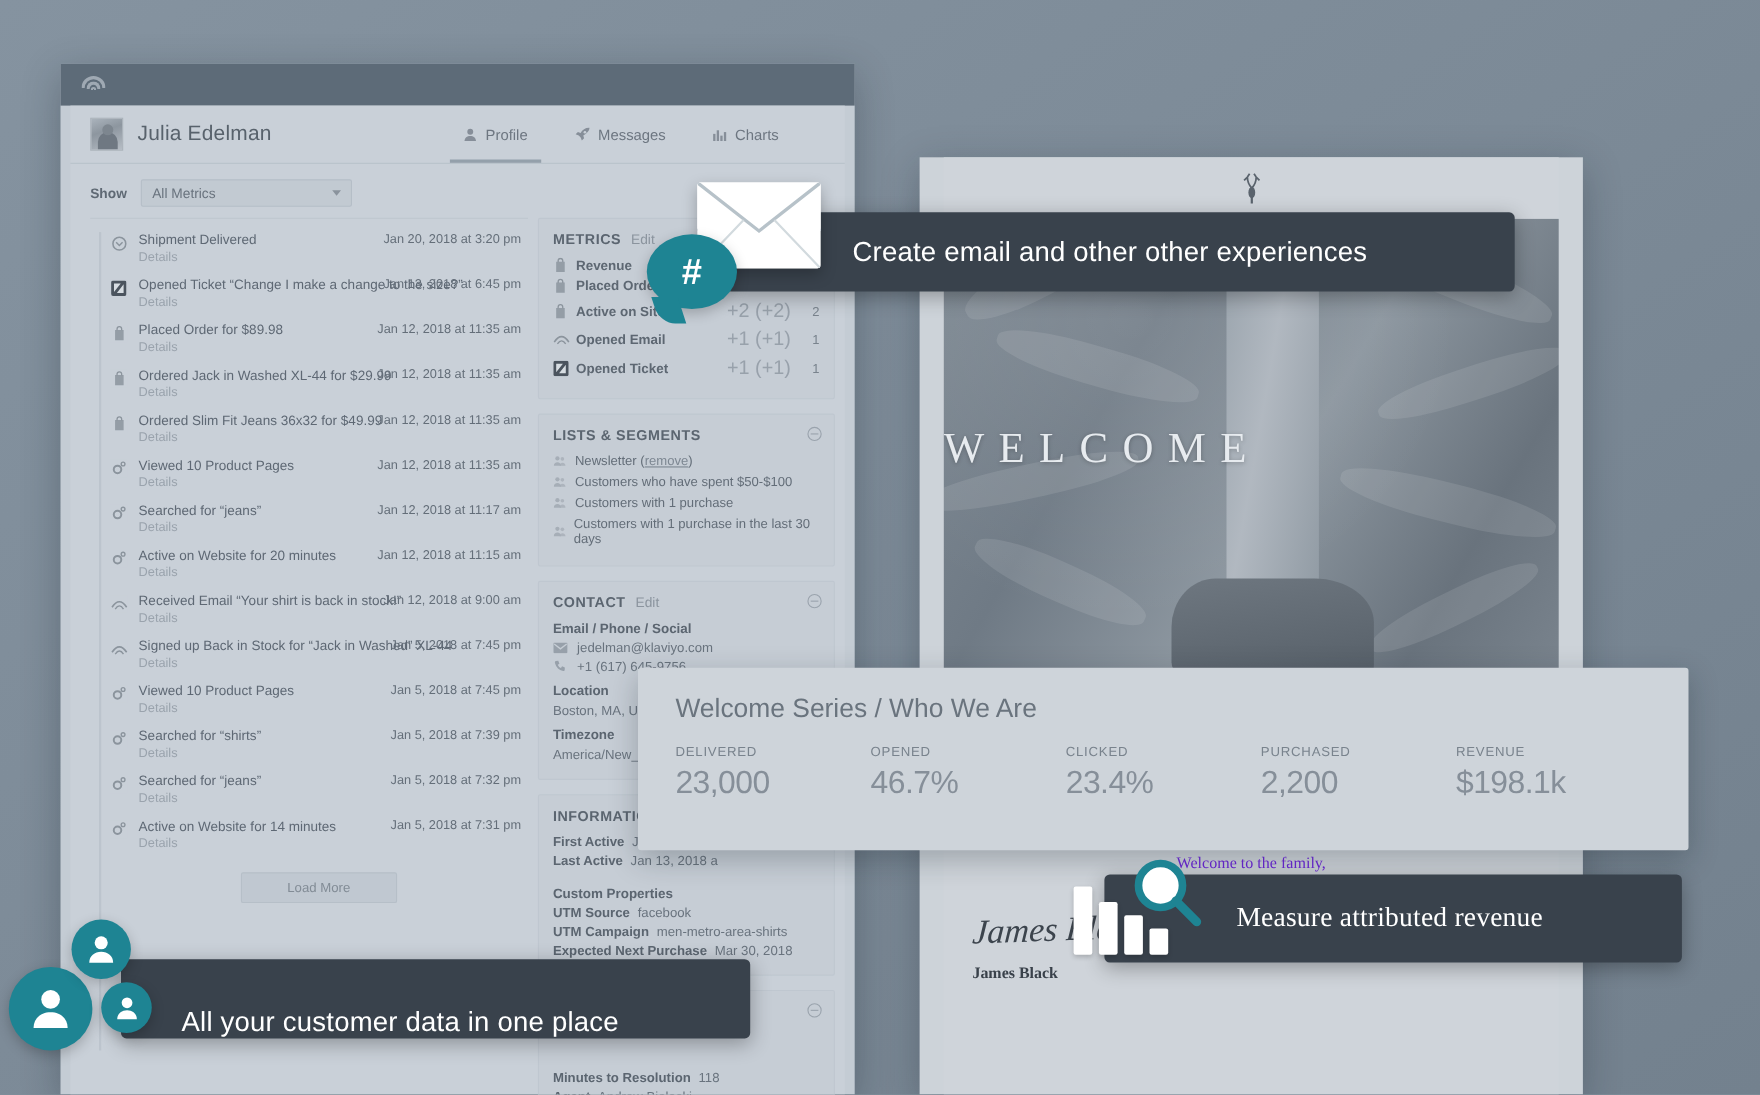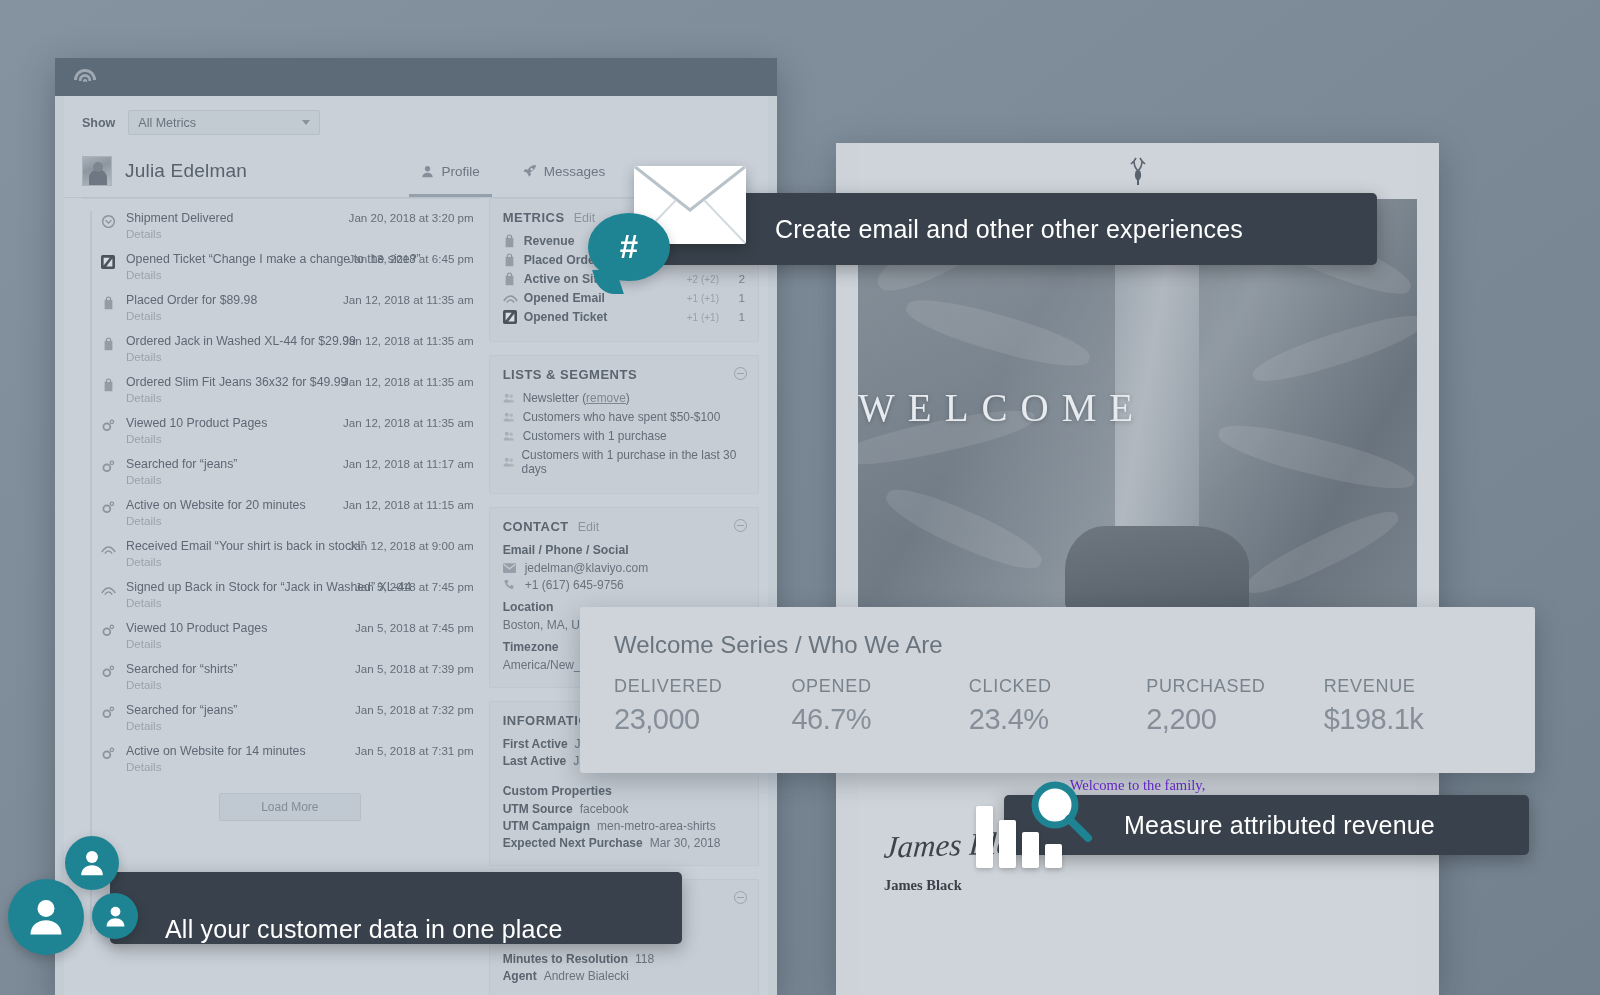--- a/index.html
+++ b/index.html
@@ -114,21 +114,21 @@
   .card-title{ font-size:13px; font-weight:bold; color:#5b6570; letter-spacing:.5px;text-align:right; }
   .card-edit { font-size:12.5px; color:#8b949e; }
   .collapse {
     position:absolute; right:11px; top:11px; width:13px;height:13px;
     border:1px solid #9aa3ad; border-radius:50%;
     display:flex;align-items:center;justify-content:center;
   }
   .collapse::after{content:"";width:7px;height:1px;background:#9aa3ad;}
   .m-row { display:flex; align-items:center; font-size:12.2px; color:#5d6772; margin-bottom:5px; font-weight:bold;}
   .m-ico { width:15px; margin-right:6px; color:#8b949d; display:flex; }
-  .m-delta { margin-left:auto; font-size:10px; color:#98a1ab; font-weight:normal; }
+  .m-delta { margin-left:auto; font-size:18px; color:#98a1ab; font-weight:normal; }
   .m-val { width:26px; text-align:right; font-size:11.8px; color:#79838d; font-weight:normal;}
   .seg-row{ display:flex; align-items:center; font-size:11.9px; color:#636d78; margin-bottom:5px; }
   .seg-ico{ width:14px;margin-right:6px;color:#a6aeb7;display:flex;}
   .seg-row a{ color:#7d8792; }
   .sub-h { font-size:12.2px; font-weight:bold; color:#5b6570; margin:8px 0 4px; }
   .kv { font-size:12px; color:#69737e; display:flex; gap:7px; margin-bottom:3px; align-items:center;}
   .kv b{ color:#5b6570; font-weight:bold; }
   .kvline{ font-size:12px;color:#69737e;margin-bottom:3px; }
   .kvico{ width:15px; color:#97a0aa; display:flex; }
 
@@ -178,21 +178,21 @@
   #signer{ font-family:"Liberation Serif", serif; font-weight:bold; font-size:14.5px; color:#39414a; }
 
   
   .callout {
     position:absolute; background:#39424c; border-radius:5px;
     display:flex; align-items:center; color:#fff;
     box-shadow: 0 5px 18px rgba(0,0,0,.30);
     font-size:25px; letter-spacing:.2px;
   }
   #callout-email { left:660px; top:193px; width:717px; height:72px; padding-left:115px; }
-  #callout-revenue { left:1004px; top:795px; width:525px; height:60px; padding-left:120px; }
+  #callout-revenue { left:1004px; top:795px; width:525px; height:80px; padding-left:120px;font-family:Liberation Serif, serif; }
   #callout-customer { left:110px; top:872px; width:572px; height:72px; padding-left:55px;align-items:flex-end; }
 
   
   #envelope {
     position:absolute; left:634px; top:166px; width:112px; height:78px;
     background:#fff; border-radius:3px; box-shadow:0 5px 14px rgba(0,0,0,.25);
     overflow:hidden; z-index:6;
   }
   #envelope::before{
     content:""; position:absolute; left:-6px; top:-42px; width:124px; height:84px;
@@ -228,46 +228,38 @@
 
   
   #stats-card{
     position:absolute; left:580px; top:607px; width:955px; height:166px;
     background:#ced4da; border-radius:3px; box-shadow:0 8px 26px rgba(20,30,40,.26);
     padding: 24px 34px 0;
   }
   #stats-title{ font-size:24px; color:#6a747e; margin-bottom:17px; }
   #stats-row{ display:flex; }
   .stat{ width:188px; }
-  .stat-label{ font-size:18px; color:#79838d; letter-spacing:.7px; margin-bottom:6px; }
+  .stat-label{ font-size:12px; color:#79838d; letter-spacing:.7px; margin-bottom:6px; }
   .stat-value{ font-size:29px; color:#868f99; font-weight:300; letter-spacing:-.5px;}
 </style>
 </head>
 <body>
 
 <div id="stage">
 
   <div id="crm-window">
     <div id="crm-titlebar">
       <span class="wifi-icon">
           <i></i>
           <i></i>
           <i></i>
         </span>
     </div>
 
     <div id="crm-body">
-
-      <div id="crm-toolbar">
-        <span id="show-label">Show</span>
-        <div id="metrics-select">
-          <span>All Metrics</span>
-          <span class="caret"></span>
-        </div>
-      </div>
 
       <div id="crm-header">
         <div id="avatar"></div>
         <div id="profile-name">Julia Edelman</div>
 
         <div id="crm-tabs">
           <div class="crm-tab active">
             <span class="tabico">
               <svg width="13" height="13" viewBox="0 0 16 16">
                   <circle cx="8" cy="4.6" r="3.3" fill="#6d7681"></circle>
@@ -292,20 +284,28 @@
                   <rect x="5" y="3" width="2.6" height="12" fill="#6d7681"></rect>
                   <rect x="9" y="9" width="2.6" height="6" fill="#6d7681"></rect>
                   <rect x="13" y="5" width="2.6" height="10" fill="#6d7681"></rect>
                 </svg>
             </span>
             <span>Charts</span>
           </div>
         </div>
       </div>
 
+      <div id="crm-toolbar">
+        <span id="show-label">Show</span>
+        <div id="metrics-select">
+          <span>All Metrics</span>
+          <span class="caret"></span>
+        </div>
+      </div>
+
       <div id="crm-columns">
 
         <div id="timeline">
           <div id="timeline-rows">
               <div class="tl-row">
                 <span class="tl-ico">
                   <svg width="15" height="15" viewBox="0 0 18 18">
                     <circle cx="9" cy="9" r="7" fill="none" stroke="#8b949d" stroke-width="1.7"></circle>
                     <path d="M5.5 7.5 9 11l3.5-3.5" fill="none" stroke="#8b949d" stroke-width="1.6"></path>
                   </svg>

